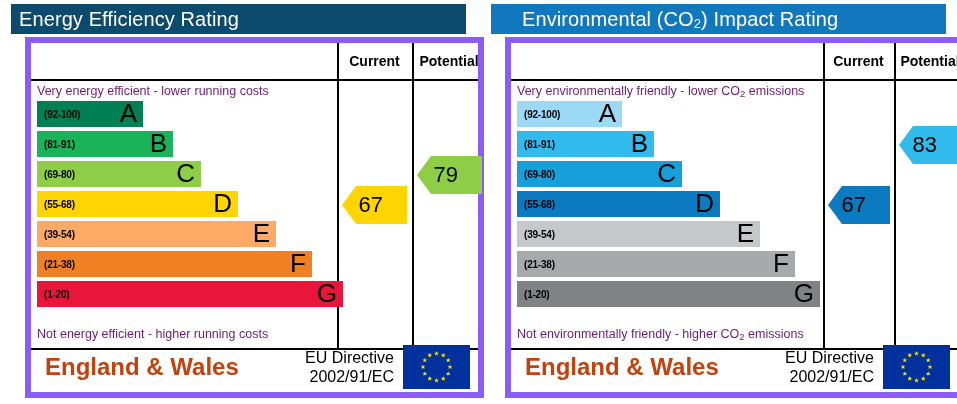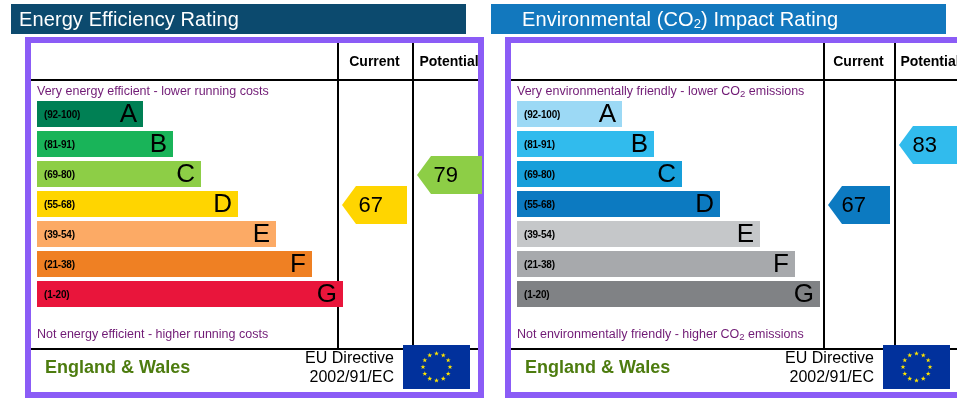--- a/index.html
+++ b/index.html
@@ -72,21 +72,21 @@
     font-size:22px;color:#000;
     clip-path:polygon(14px 0, 100% 0, 100% 100%, 14px 100%, 0 50%);
   }
 
   
   .bottom{
     position:absolute;left:0;right:0;bottom:0;height:50px;
   }
   .ew{
     position:absolute;left:14px;top:50%;transform:translateY(-50%);
-    font-size:18px;font-weight:bold;color:#4d7c0f;white-space:nowrap;
+    font-size:24px;font-weight:bold;color:#c2410c;white-space:nowrap;
   }
   .eud{
     position:absolute;right:84px;top:50%;transform:translateY(-50%);
     font-size:16px;line-height:19px;color:#000;text-align:right;white-space:nowrap;
   }
   .flag{
     position:absolute;right:8px;top:50%;transform:translateY(-50%);
     width:67px;height:44px;background:#01319c;overflow:hidden;
   }
   .flag svg{display:block;}

